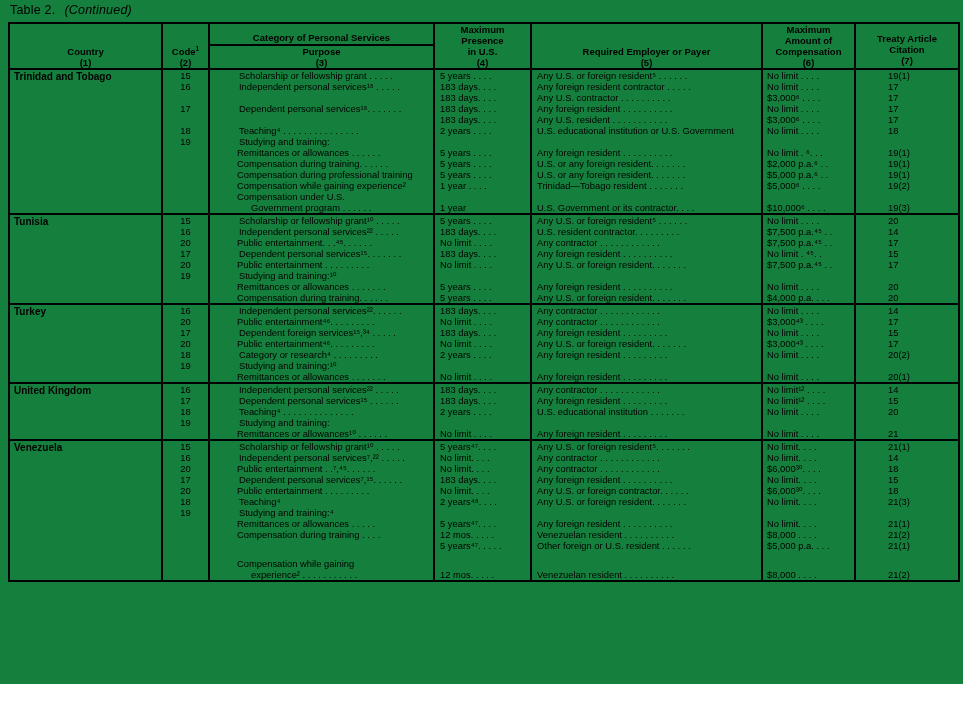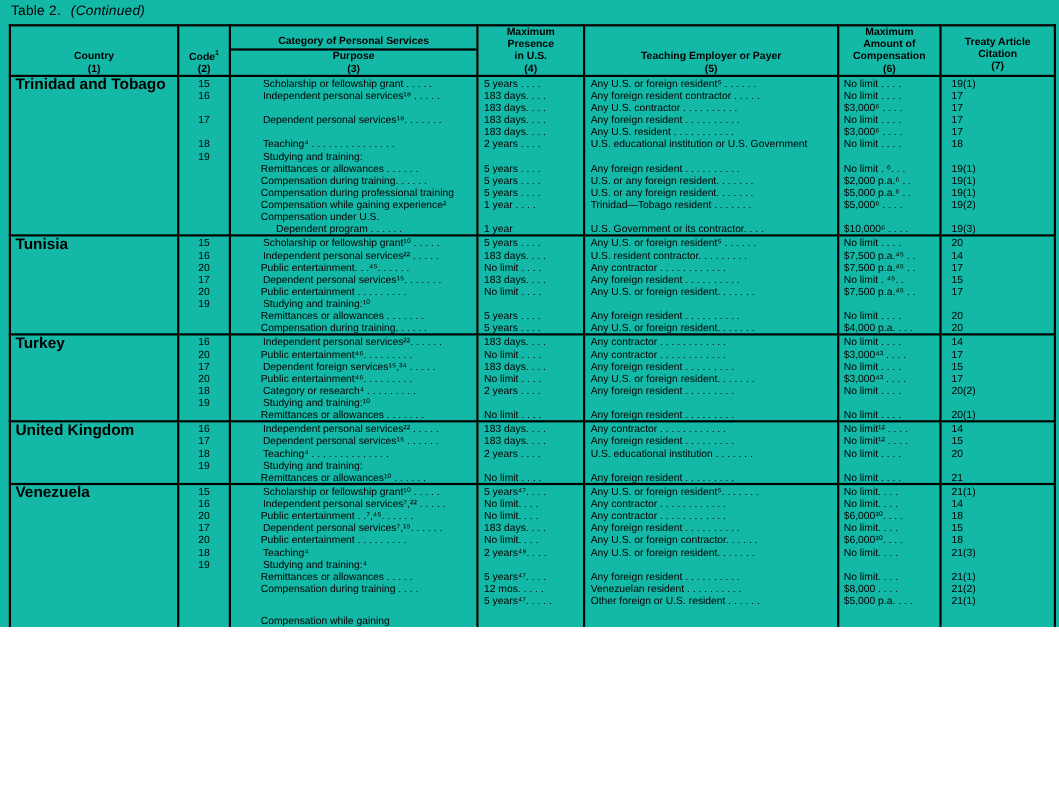--- a/index.html
+++ b/index.html
@@ -1,37 +1,37 @@
 <!DOCTYPE html>
 <html><head>
 <meta charset="utf-8">
 <style>
   html,body{margin:0;padding:0;background:#fff;}
-  .page{position:relative;width:963px;height:570px;background:#14b8a6;overflow:hidden;
+  .page{position:relative;width:963px;height:684px;background:#15803d;overflow:hidden;
         font-family:"Liberation Sans","DejaVu Sans",sans-serif;color:#000;}
   .title{position:absolute;left:10px;top:3px;font-size:12.5px;letter-spacing:.2px;}
   .title .cont{font-style:italic;margin-left:9px;}
   table.t{position:absolute;left:8px;top:22px;border-collapse:collapse;table-layout:fixed;width:950px;}
   table.t th,table.t td{border:2px solid #000;padding:0;vertical-align:top;}
   
   .hc{display:flex;flex-direction:column;justify-content:flex-end;height:44px;
       font-size:9.5px;font-weight:bold;line-height:11px;text-align:center;}
   .hc .sp{flex:1;}
   .cat{border-bottom:2px solid #000;padding:2px 0 1px;margin-top:32px;}
   
   tbody td{padding:2px 0 2px 0;}
-  .cname{font-weight:bold;font-size:14px;line-height:11px;padding:1px 0 0 4px;white-space:nowrap;}
+  .cname{font-weight:bold;font-size:10px;line-height:11px;padding:1px 0 0 4px;white-space:nowrap;}
   .ln{font-size:9.4px;line-height:11px;height:11px;white-space:nowrap;overflow:hidden;}
   .code{text-align:center;}
   .p0{padding-left:5px;margin-left:24px;}
   .p1{padding-left:27px;}
   .p2{padding-left:41px;}
   .cell{padding-left:5px;}
   .amt{padding-left:4px;}
-  .cite{padding-left:9px;}
+  .cite{padding-left:32px;}
   .gapln{height:7px;}
   sup{font-size:6.5px;}
 </style>
 </head>
 <body>
 
 <div class="page">
   <div class="title">
     <span>Table 2.</span><span class="cont">(Continued)</span>
   </div>
@@ -75,21 +75,21 @@
               <div class="sp"></div>
             <div>Maximum</div>
             <div>Presence</div>
             <div>in U.S.</div>
             <div>(4)</div>
           </div>
         </th>
         <th>
           <div class="hc">
               <div class="sp"></div>
-            <div>Teaching Employer or Payer</div>
+            <div>Required Employer or Payer</div>
             <div>(5)</div>
           </div>
         </th>
         <th>
           <div class="hc">
               <div class="sp"></div>
             <div>Maximum</div>
             <div>Amount of</div>
             <div>Compensation</div>
             <div>(6)</div>
@@ -132,21 +132,21 @@
             <div class="ln p0">&nbsp;</div>
             <div class="ln p0">Dependent personal services¹⁸. . . . . . .</div>
             <div class="ln p0">&nbsp;</div>
             <div class="ln p0">Teaching⁴ . . . . . . . . . . . . . . .</div>
             <div class="ln p0">Studying and training:</div>
             <div class="ln p1">Remittances or allowances . . . . . .</div>
             <div class="ln p1">Compensation during training. . . . . .</div>
             <div class="ln p1">Compensation during professional training</div>
             <div class="ln p1">Compensation while gaining experience²</div>
             <div class="ln p1">Compensation under U.S.</div>
-            <div class="ln p2">Dependent program . . . . . .</div>
+            <div class="ln p2">Government program . . . . . .</div>
           </td>
           <td>
             <div class="ln cell">5 years . . . .</div>
             <div class="ln cell">183 days. . . .</div>
             <div class="ln cell">183 days. . . .</div>
             <div class="ln cell">183 days. . . .</div>
             <div class="ln cell">183 days. . . .</div>
             <div class="ln cell">2 years . . . .</div>
             <div class="ln cell">&nbsp;</div>
             <div class="ln cell">5 years . . . .</div>

